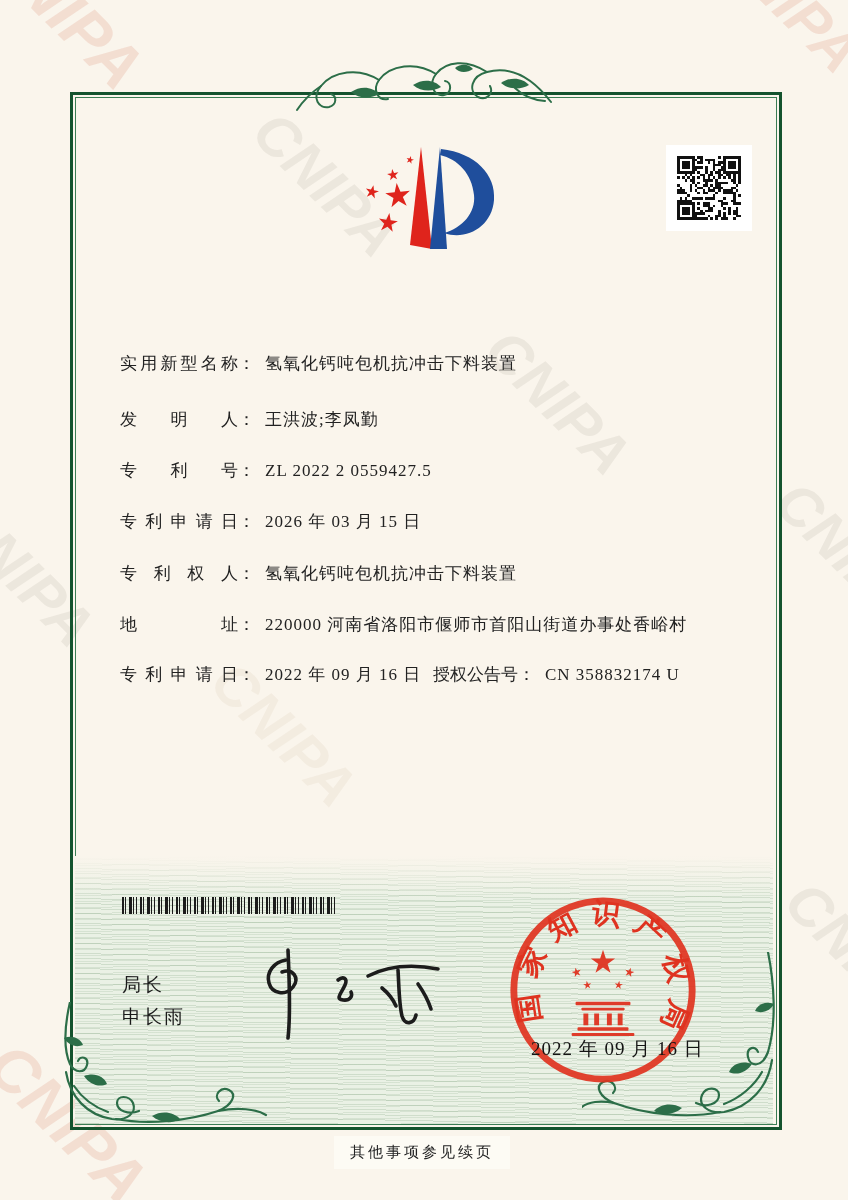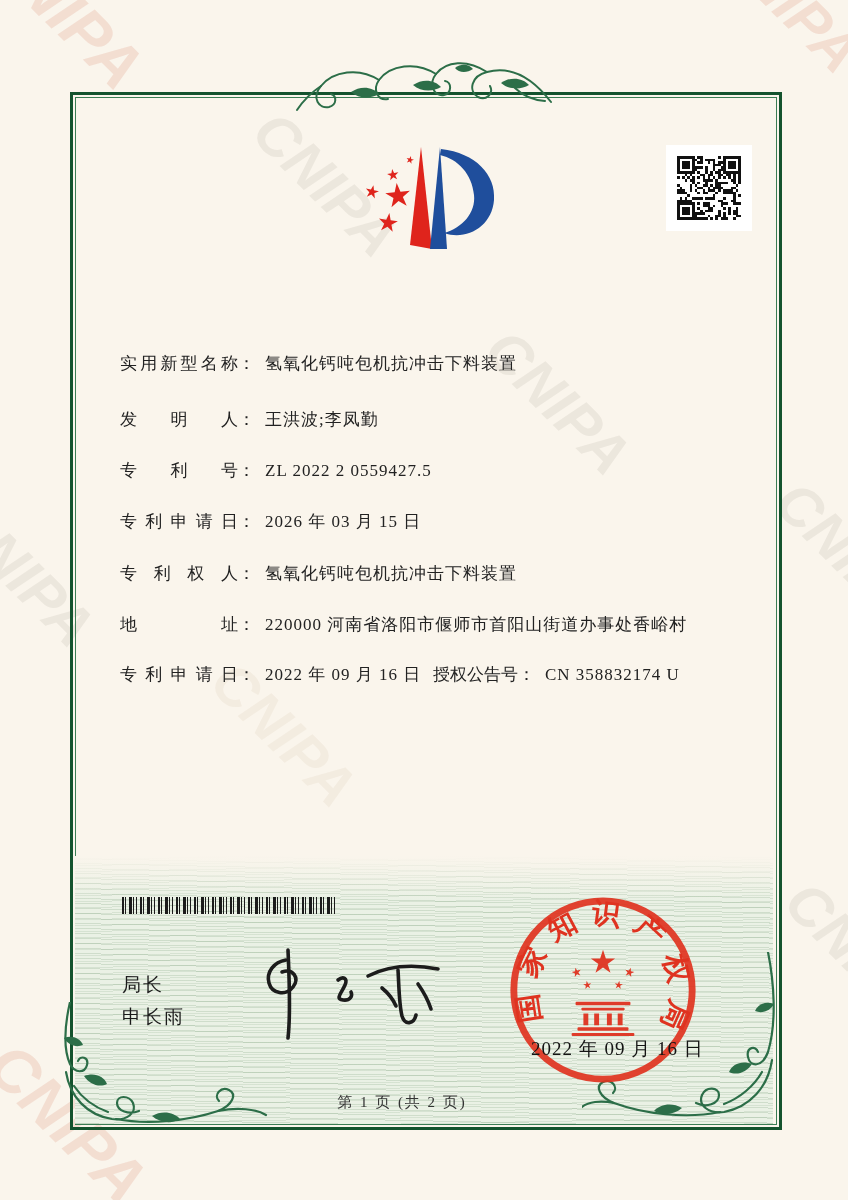--- a/index.html
+++ b/index.html
@@ -880,15 +880,17 @@
       <rect x="80" y="124" width="5" height="12"></rect>
       <rect x="91" y="124" width="5" height="12"></rect>
       <rect x="104" y="124" width="5" height="12"></rect>
       <rect x="115" y="124" width="5" height="12"></rect>
       <rect x="74" y="138" width="52" height="3.5" rx="1"></rect>
       <rect x="68" y="144" width="64" height="3" rx="1"></rect>
     </g>
   </svg>
   <div class="seal-date">2022 年 09 月 16 日</div>
 
-  <div class="page-num">第 1 页 (共 2 页)</div>
+  <div class="note-box">
+    <span class="note-text">其他事项参见续页</span>
+  </div>
 
 </div>
 
 </body></html>

